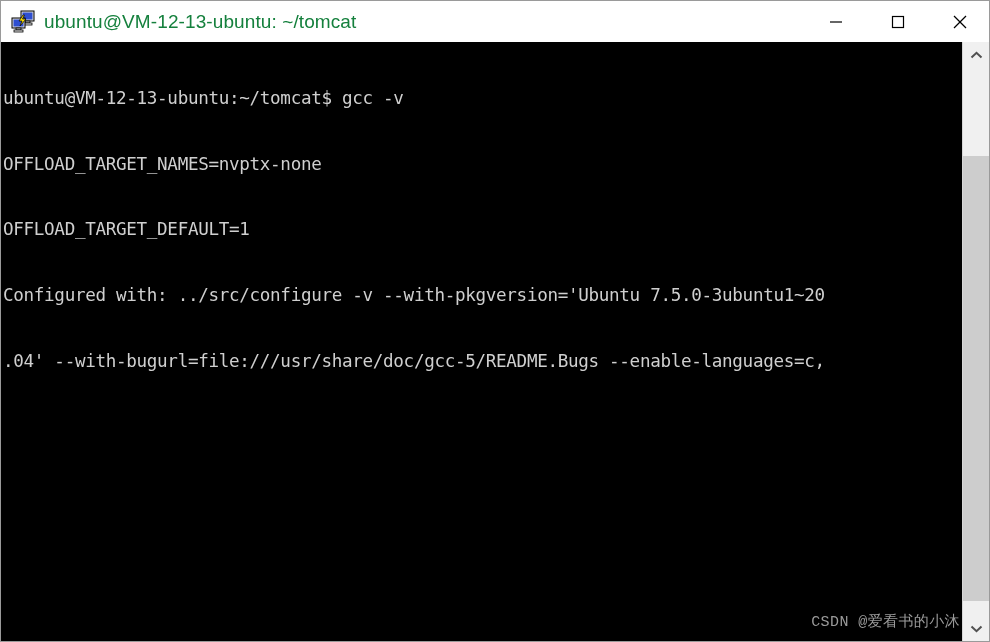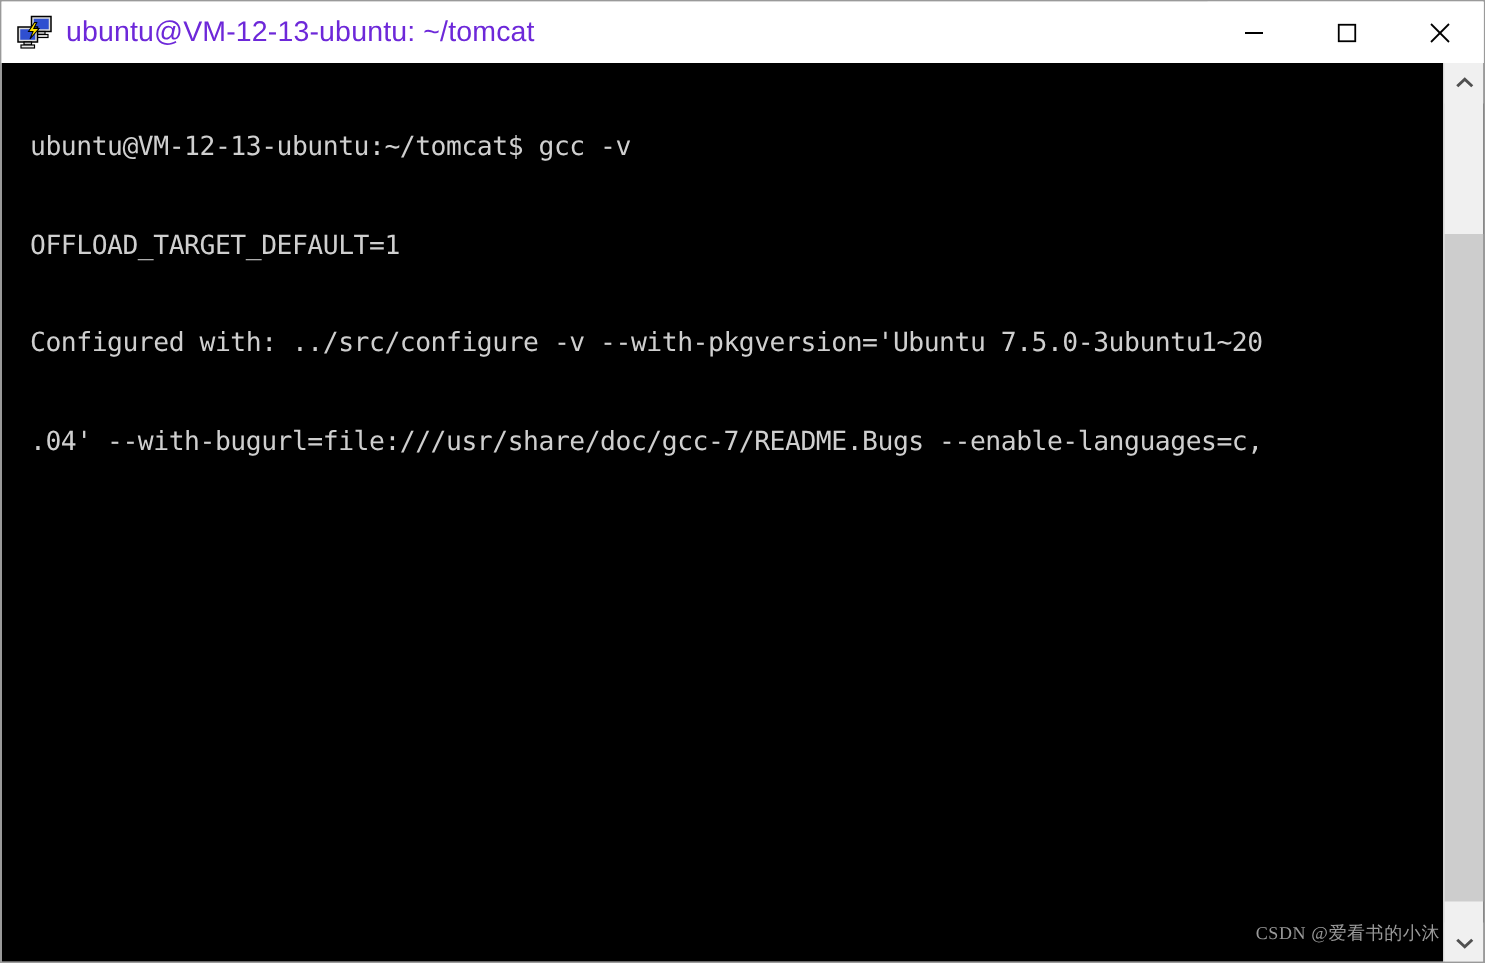--- a/index.html
+++ b/index.html
@@ -40,21 +40,21 @@
     width: 26px;
     height: 24px;
     margin-left: 9px;
     margin-right: 8px;
     position: relative;
     flex: none;
   }
   .title-text {
     font-family: "Liberation Sans", sans-serif;
     font-size: 19px;
-    color: #6d28d9;
+    color: #15803d;
     white-space: nowrap;
     letter-spacing: 0.1px;
   }
   .win-buttons {
     position: absolute;
     right: 0; top: 0;
     height: 41px;
     display: flex;
   }
   .win-btn {
@@ -85,29 +85,29 @@
     top: 2px;
     width: 961px;
     font-family: "DejaVu Sans Mono", "Liberation Mono", monospace;
     font-size: 17.6px;
     line-height: 21.9px;
     color: #cfcfcf;
     white-space: pre;
     letter-spacing: -0.32px;
     -webkit-font-smoothing: none;
   }
-  .term-line { height: 21.9px; margin-left: 17px; }
+  .term-line { height: 21.9px; }
 
   
   .watermark {
     position: absolute;
     right: 31px;
     bottom: 11px;
-    font-family: Liberation Serif, serif;
-    font-size: 12px;
+    font-family: Liberation Mono, monospace;
+    font-size: 15px;
     color: #9a9a9a;
     white-space: nowrap;
     letter-spacing: 0.4px;
   }
 
   
   .scrollbar {
     position: absolute;
     right: 0;
     top: 41px;
@@ -178,23 +178,24 @@
           <line x1="6" y1="6" x2="18" y2="18" stroke="#000" stroke-width="1.2"></line>
           <line x1="18" y1="6" x2="6" y2="18" stroke="#000" stroke-width="1.2"></line>
         </svg>
       </button>
     </div>
   </div>
 
   <div class="terminal">
     <div class="term-text">
       <div class="term-line">ubuntu@VM-12-13-ubuntu:~/tomcat$ gcc -v</div>
+      <div class="term-line">OFFLOAD_TARGET_NAMES=nvptx-none</div>
       <div class="term-line">OFFLOAD_TARGET_DEFAULT=1</div>
       <div class="term-line">Configured with: ../src/configure -v --with-pkgversion='Ubuntu 7.5.0-3ubuntu1~20</div>
-      <div class="term-line">.04' --with-bugurl=file:///usr/share/doc/gcc-7/README.Bugs --enable-languages=c,</div>
+      <div class="term-line">.04' --with-bugurl=file:///usr/share/doc/gcc-5/README.Bugs --enable-languages=c,</div>
       
       
       
       
       
       
       
       
       
       

